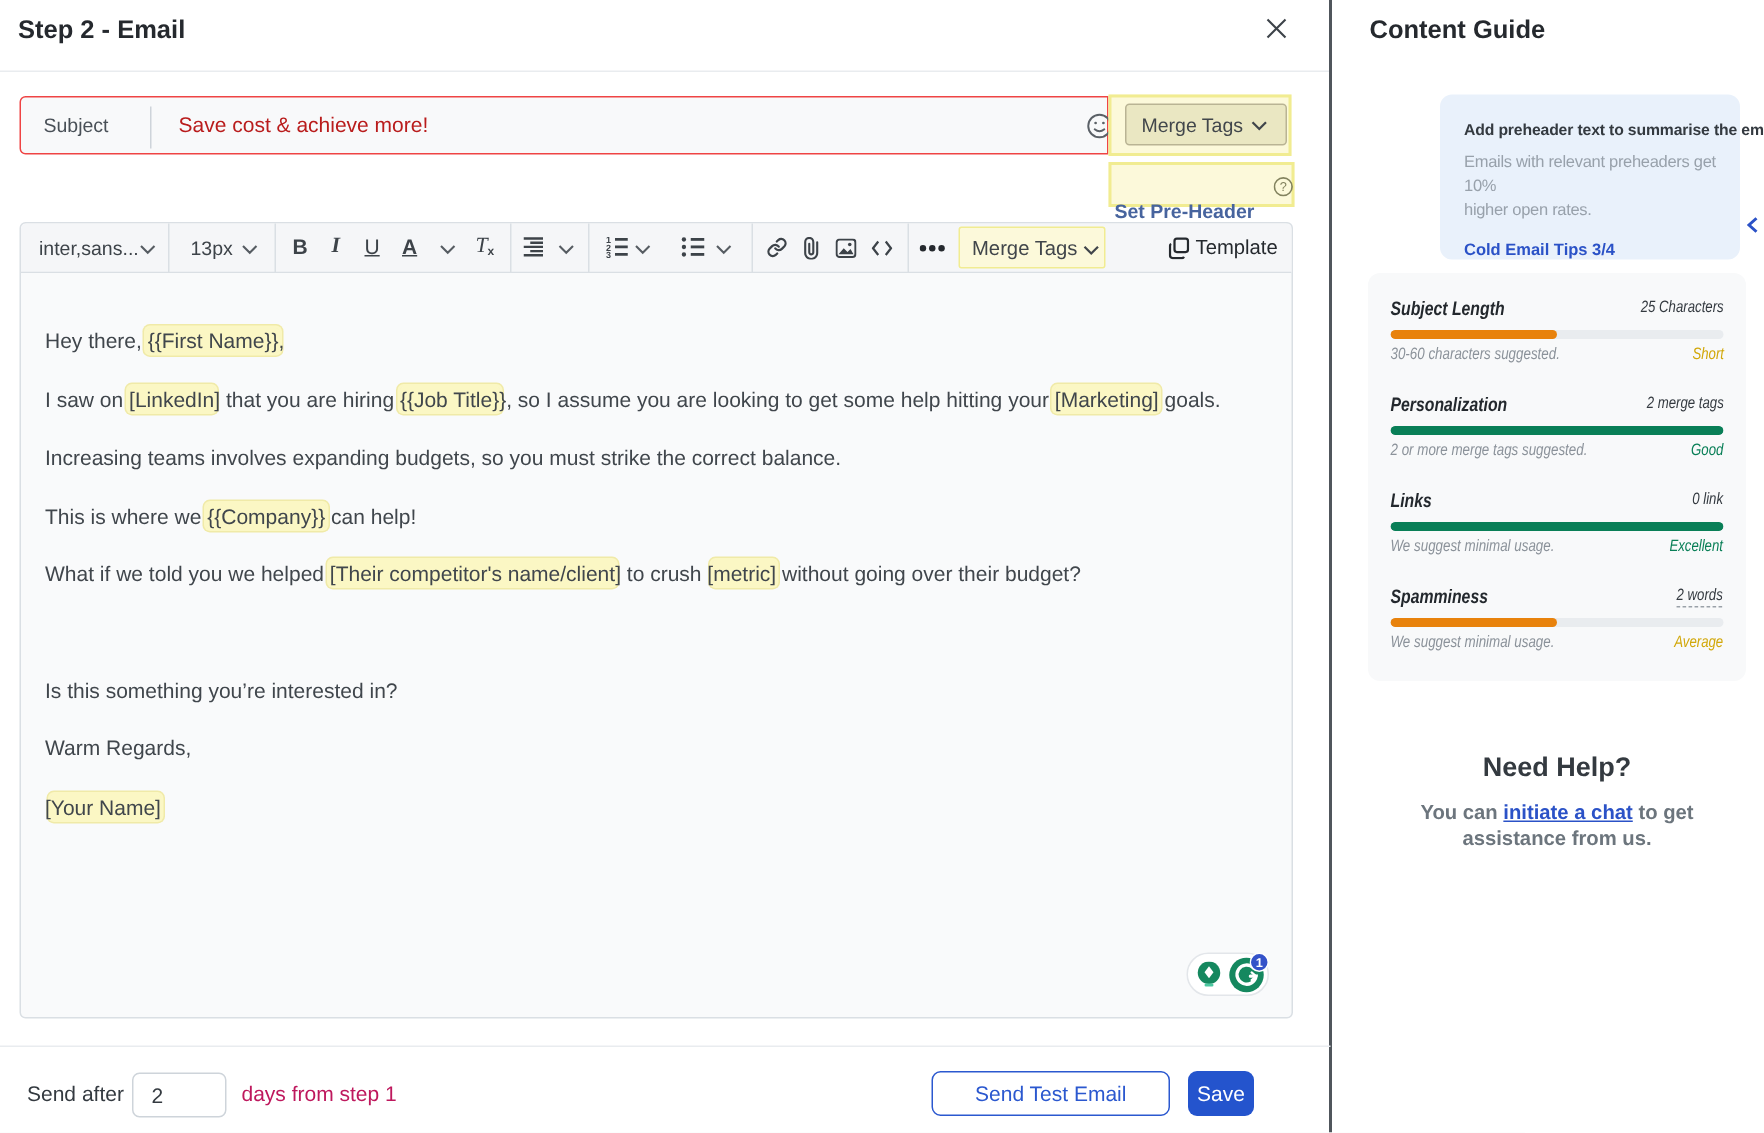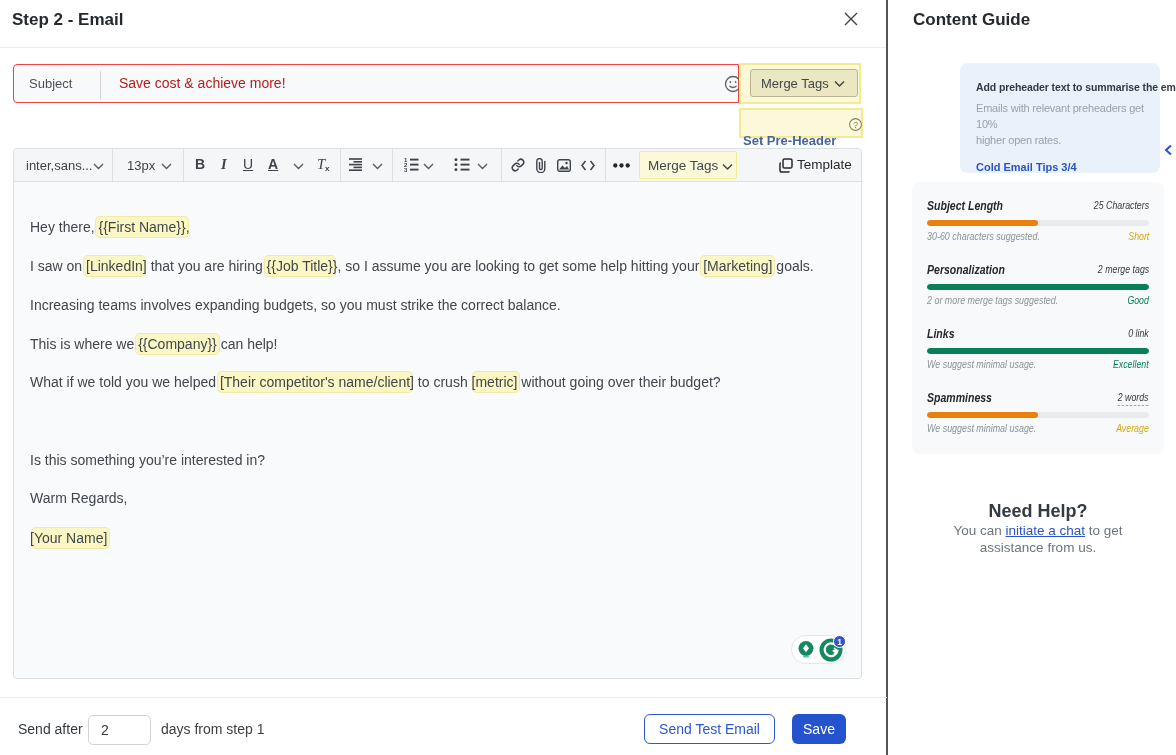--- a/index.html
+++ b/index.html
@@ -26,42 +26,42 @@
 
 .editorbox { position:absolute; left:13px; top:148px; width:849px; height:531px; border:1px solid #dadfe4; border-radius:4px; background:#f9fafb; }
 .toolbar { position:absolute; left:0; top:0; width:847px; height:33px; background:#f5f6f8; border-bottom:1px solid #dadfe4; border-radius:4px 4px 0 0; display:flex; align-items:center; font-size:13px; color:#3d4349; }
 .tsep { width:1px; height:33px; background:#dadfe4; flex:none; }
 .ed-body { position:absolute; left:0; top:34px; width:847px; height:496px; font-size:14px; color:#40464c; }
 .ed-body p { position:absolute; left:16px; white-space:nowrap; }
 .hl { background:#fbf7c4; box-shadow:0 0 0 2px #fbf7c4, 0 0 0 3px #f0eaa8; border-radius:2px; }
 
 
 .btline { position:absolute; left:0; top:697px; width:887px; height:1px; background:#e9ecef; }
-.btn-test { position:absolute; left:644px; top:714px; width:131px; height:30px; border:1.4px solid #2b58cf; border-radius:6px; background:#fff; color:#2b58cf; font-size:14px; text-align:center; line-height:28px; }
-.btn-save { position:absolute; left:792px; top:714px; width:54px; height:30px; border-radius:6px; background:#2454cd; color:#fff; font-size:14px; text-align:center; line-height:30px; }
+.btn-test { position:absolute; left:621px; top:714px; width:159px; height:30px; border:1.4px solid #2b58cf; border-radius:6px; background:#fff; color:#2b58cf; font-size:14px; text-align:center; line-height:28px; }
+.btn-save { position:absolute; left:792px; top:714px; width:44px; height:30px; border-radius:6px; background:#2454cd; color:#fff; font-size:14px; text-align:center; line-height:30px; }
 
 
 .rp { position:absolute; left:888px; top:0; width:288px; height:755px; background:#fff;padding-left:12px; }
 .bluecard { position:absolute; left:24px; top:63px; width:200px; height:110px; background:#e9f1fb; border-radius:8px; padding:18px 16px 0 16px;margin-left:48px; }
 .bluecard .bt { white-space:nowrap; font-size:10.5px; letter-spacing:-0.1px; font-weight:bold; color:#343a40; }
 .bluecard .bb { font-size:11px; letter-spacing:-0.2px; color:#98a1ab; line-height:16px; margin-top:7px; }
 .bluecard .bl { font-size:11px; font-weight:bold; color:#2b52c7; margin-top:13px; }
 .metrics { position:absolute; left:24px; top:182px; width:252px; height:272px; background:#f8f9fa; border-radius:8px; padding:0 15px;font-style:italic; }
 .mrow { position:absolute; left:15px; width:222px; }
 .mtitle { font-size:13px; font-weight:bold; color:#23282d; }
 .mval { position:absolute; right:0; top:1px; font-size:11px; font-weight:normal; color:#343a40; }
 .mbar { position:relative; margin-top:7px; width:222px; height:6px; border-radius:3px; background:#e9ecef; overflow:hidden; }
 .mfill { position:absolute; left:0; top:0; height:6px; border-radius:3px; }
 .mcap { margin-top:4px; font-size:11px; color:#8b929a; }
 .sx { display:inline-block; transform:scaleX(0.81); transform-origin:0 50%; white-space:nowrap; }
 .mval, .mstat { transform:scaleX(0.8); transform-origin:100% 50%; }
 .mstat { position:absolute; right:0; font-size:11px; }
 .needhelp { position:absolute; left:24px; top:501px; width:252px; text-align:center; }
 .nh-t { font-size:18px; font-weight:bold; color:#343a40; }
-.nh-b { font-size:13.5px; color:#6c757d; line-height:17px; }
+.nh-b { font-size:13.5px; color:#6c757d; margin-top:11px; line-height:17px;font-weight:bold; }
 a.chat { color:#2b52c7; text-decoration:underline; }
 </style>
 </head>
 <body>
 
 <div class="abs title" style="left:12px; top:10px;">Step 2 - Email</div>
 <svg class="abs" style="left:843px; top:11px;" width="16" height="16" viewBox="0 0 16 16">
     <path d="M2 2 L14 14 M14 2 L2 14" stroke="#3d4349" stroke-width="1.4"></path>
   </svg>
 <div class="hline" style="left:0; top:47px; width:1176px;"></div>
@@ -221,21 +221,21 @@
     </svg>
   <svg class="abs" style="left:819px; top:486px;" width="13" height="13" viewBox="0 0 13 13">
       <circle cx="6.5" cy="6.5" r="6" fill="#3452c9" stroke="#fff" stroke-width="1"></circle>
       <text x="6.5" y="9.6" font-size="8.5" font-weight="bold" text-anchor="middle" fill="#fff" font-family="Liberation Sans">1</text>
     </svg>
 </div>
 
 <div class="btline"></div>
 <div class="abs" style="left:18px; top:721px; font-size:14px; color:#343a40;">Send after</div>
 <div class="abs" style="left:88px; top:715px; width:63px; height:30px; background:#fff; border:1px solid #ced4da; border-radius:5px; font-size:14px; color:#343a40; padding:6px 0 0 12px;">2</div>
-<div class="abs" style="left:161px; top:721px; font-size:14px; color:#404040;">days from step 1</div>
+<div class="abs" style="left:161px; top:721px; font-size:14px; color:#be185d;">days from step 1</div>
 <div class="btn-test">Send Test Email</div>
 <div class="btn-save">Save</div>
 
 <div class="rp">
   <div class="abs title" style="left:25px; top:10px;">Content Guide</div>
   <div class="bluecard">
     <div class="bt">Add preheader text to summarise the email</div>
     <div class="bb">Emails with relevant preheaders get 10%<br>higher open rates.</div>
     <div class="bl">Cold Email Tips 3/4</div>
     <svg class="abs" style="left:203px; top:81px;" width="10" height="12" viewBox="0 0 10 12">

